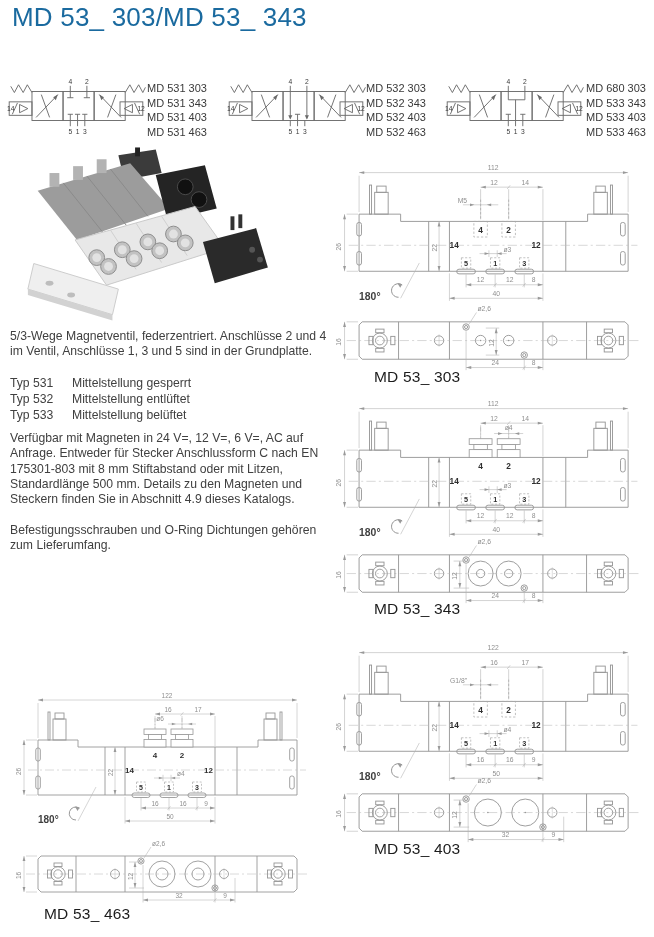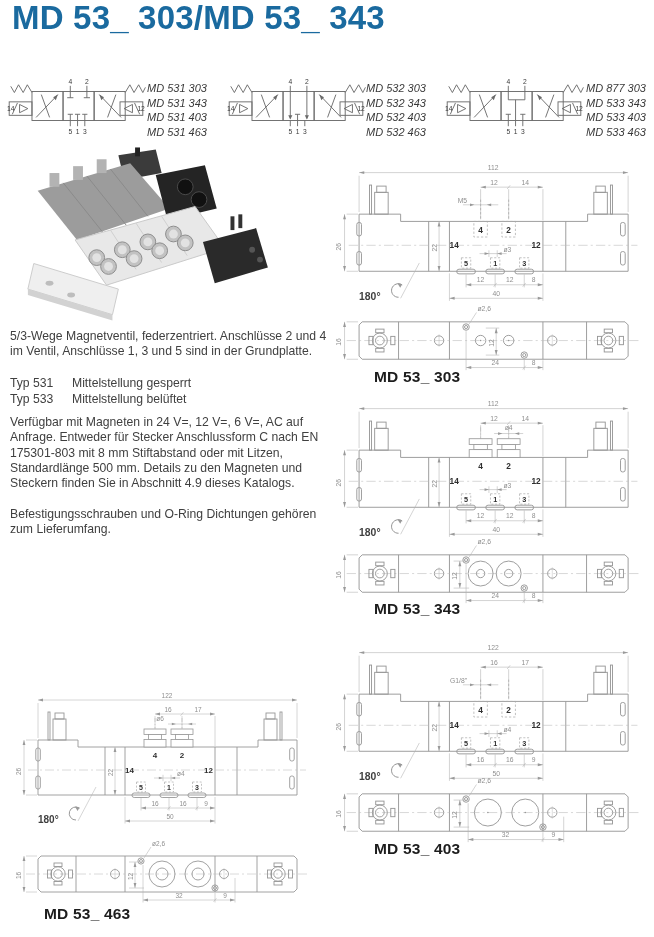--- a/index.html
+++ b/index.html
@@ -1,25 +1,25 @@
 <!DOCTYPE html>
 <html><head>
 <meta charset="utf-8">
 <style>
   html,body{margin:0;padding:0;background:#ffffff;}
   body{width:654px;height:937px;position:relative;font-family:"Liberation Sans",sans-serif;overflow:hidden;}
   .abs{position:absolute;}
-  .title{left:12px;top:2px;font-size:33px;line-height:31px;font-weight:bold;color:#1a6a9f;letter-spacing:.2px;white-space:nowrap;}
-  .models{font-size:11px;font-style:italic;color:#3a3a3a;line-height:14.5px;white-space:nowrap;}
+  .title{left:12px;top:2px;font-size:26px;line-height:31px;font-weight:normal;color:#1a6a9f;letter-spacing:.2px;white-space:nowrap;}
+  .models{font-size:11px;color:#3a3a3a;line-height:14.5px;white-space:nowrap;}
   .textcol{left:10px;top:329px;width:322px;color:#404040;font-size:12.2px;line-height:15.4px;}
   .para{margin:0 0 15px 0;}
   .types{margin:7px 0 8px 0;}
   .typerow{line-height:16px;}
   .typelabel{display:inline-block;width:62px;}
-  .cap{position:absolute;font-weight:bold;font-size:15.5px;color:#1c1c1c;letter-spacing:.2px;white-space:nowrap;}
+  .cap{position:absolute;font-weight:normal;font-size:15.5px;color:#1c1c1c;letter-spacing:.2px;white-space:nowrap;}
   svg{display:block;}
   svg text{font-family:"Liberation Sans",sans-serif;}
   .dim{font-size:6.5px;fill:#8f8f8f;}
   .port{font-size:8px;font-weight:bold;fill:#2f2f2f;}
   .port.small{font-size:7px;}
   .rot{font-size:10px;font-weight:bold;fill:#3f3f3f;}
   .sp{font-size:6.5px;fill:#3a3a3a;}
   .hiddefs{position:absolute;width:0;height:0;overflow:hidden;}
 </style>
 </head>
@@ -334,21 +334,21 @@
     <use href="#sym-c533"></use>
   <text class="sp" x="62" y="6.5" text-anchor="middle">4</text>
   <text class="sp" x="78" y="6.5" text-anchor="middle">2</text>
   <text class="sp" x="62" y="55" text-anchor="middle">5</text>
   <text class="sp" x="69" y="55" text-anchor="middle">1</text>
   <text class="sp" x="76" y="55" text-anchor="middle">3</text>
   <text class="sp" x="1" y="33">14</text>
   <text class="sp" x="134" y="33" text-anchor="end">12</text>
 </svg>
 <div class="abs models" style="left:586px;top:81px">
-  <div>MD 877 303</div>
+  <div>MD 680 303</div>
   <div>MD 533 343</div>
   <div>MD 533 403</div>
   <div>MD 533 463</div>
 </div>
 
 <svg class="abs" style="left:20px;top:146px" width="300" height="178" viewBox="0 0 305 178">
   <polygon points="100,8 138,2 144,26 106,33" fill="#3b3b3b"></polygon>
   <rect x="117" y="0" width="5" height="9" fill="#222222"></rect>
   <polygon points="18,44 112,16 152,62 58,94" fill="#9c9c9c"></polygon>
   <line x1="44" y1="36" x2="84" y2="86" stroke="#8a8a8a" stroke-width="1"></line>
@@ -394,20 +394,21 @@
   <rect x="214" y="70" width="4" height="14" fill="#333333"></rect>
   <rect x="222" y="68" width="4" height="14" fill="#333333"></rect>
   <circle cx="236" cy="104" r="3" fill="#555555"></circle>
   <circle cx="244" cy="114" r="3" fill="#555555"></circle>
 </svg>
 
 <div class="abs textcol">
   <p class="para">5/3-Wege Magnetventil, federzentriert. Anschlüsse 2 und 4 im Ventil, Anschlüsse 1, 3 und 5 sind in der Grundplatte.</p>
   <div class="types">
     <div class="typerow"><span class="typelabel">Typ 531</span><span>Mittelstellung gesperrt</span></div>
+    <div class="typerow"><span class="typelabel">Typ 532</span><span>Mittelstellung entlüftet</span></div>
     <div class="typerow"><span class="typelabel">Typ 533</span><span>Mittelstellung belüftet</span></div>
   </div>
   <p class="para">Verfügbar mit Magneten in 24 V=, 12 V=, 6 V=, AC auf Anfrage. Entweder für Stecker Anschlussform C nach EN 175301-803 mit 8 mm Stiftabstand oder mit Litzen, Standardlänge 500 mm. Details zu den Magneten und Steckern finden Sie in Abschnitt 4.9 dieses Katalogs.</p>
   <p class="para">Befestigungsschrauben und O-Ring Dichtungen gehören zum Lieferumfang.</p>
 </div>
 
 <svg class="abs" style="left:330px;top:160px" width="322" height="154" viewBox="0 0 310 148">
   <use href="#sv-frame"></use>
     <use href="#sv-dims"></use>
     <use href="#sv-ports-dashed"></use>

